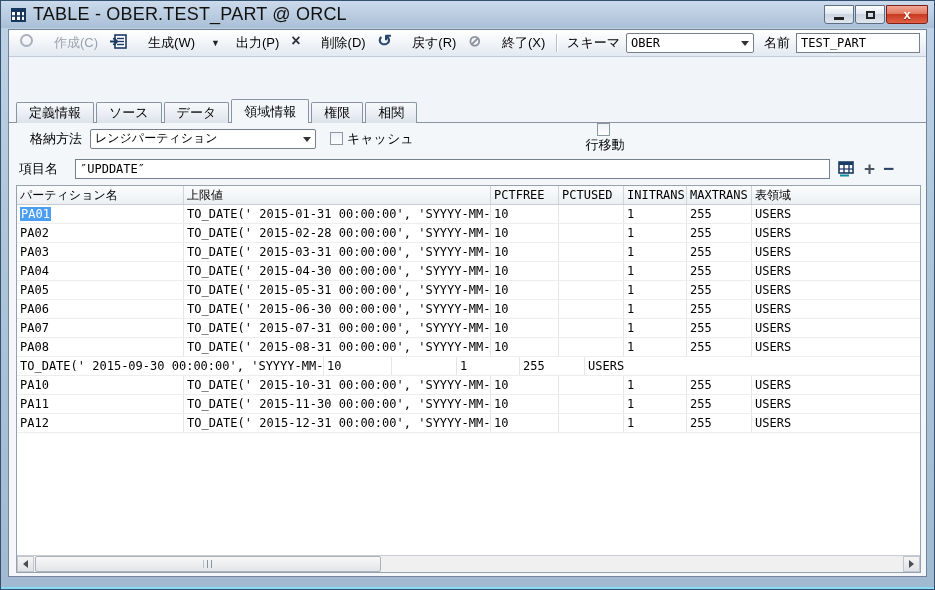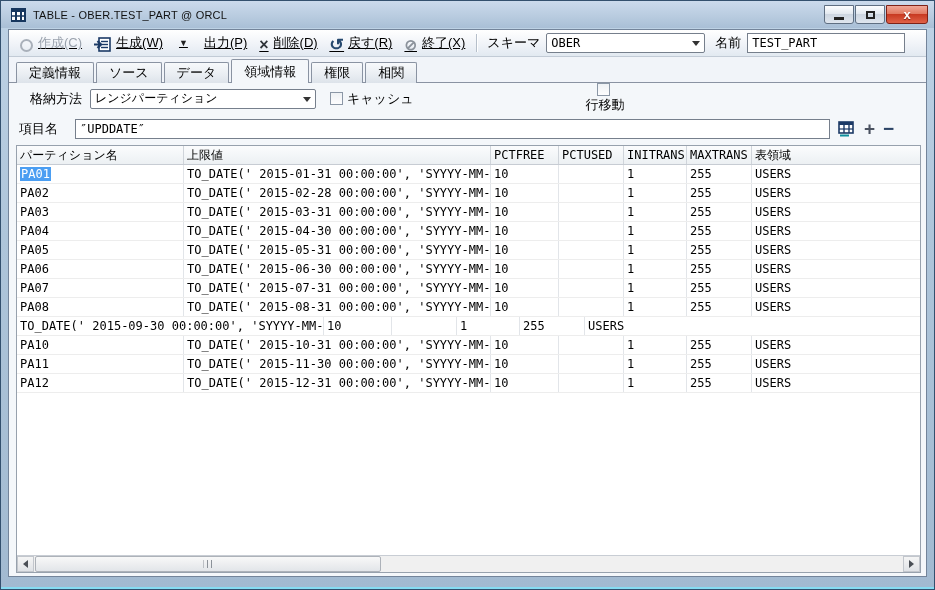--- a/index.html
+++ b/index.html
@@ -16,21 +16,21 @@
     background:#86dcf2; pointer-events:none;
   }
 
   
   .titlebar {
     position:absolute; left:0; right:0; top:0; height:27px;
     display:flex; align-items:center; padding:0 6px;
     background:linear-gradient(180deg,#cbdaec 0%,#b9cce0 55%,#a9bfd6 100%);
   }
   .title-icon { width:16px; height:14px; margin:0 6px 0 4px; display:inline-block; }
-  .title-text { color:#111; font-size:11px; letter-spacing:.2px; }
+  .title-text { color:#111; font-size:18px; letter-spacing:.2px; }
   .win-buttons { margin-left:auto; display:flex; gap:1px; padding-top:0px; }
   .wbtn {
     width:30px; height:19px; border:1px solid #5f6f82; border-radius:0 0 3px 3px;
     background:linear-gradient(180deg,#fdfeff 0%,#e3e9f0 45%,#cdd6e1 50%,#dfe6ee 100%);
     display:flex; align-items:center; justify-content:center; cursor:default;
   }
   .wbtn.close {
     width:42px; border-color:#7e2217;
     background:linear-gradient(180deg,#f0a797 0%,#e17a62 45%,#c83a22 50%,#e06248 100%);
   }
@@ -44,21 +44,21 @@
     background:#f1f4f9; border:1px solid #73849a;
     display:flex; flex-direction:column;
   }
 
   
   .toolbar {
     height:27px; flex:0 0 27px; display:flex; align-items:center;
     background:linear-gradient(180deg,#ffffff 0%,#f0f3f8 55%,#e2e9f1 100%);
     border-bottom:1px solid #c2cbd6; padding:0 6px; white-space:nowrap;
   }
-  .tbtn { display:flex; align-items:flex-end; gap:5px; padding:2px 7px 2px 5px; border-radius:2px; cursor:default;text-decoration:underline; }
+  .tbtn { display:flex; align-items:flex-start; gap:21px; padding:2px 7px 2px 5px; border-radius:2px; cursor:default; }
   .tbtn .lbl { font-size:13px; }
   .tbtn.disabled .lbl { color:#9aa2ad; }
   .icon-circle { width:13px; height:13px; border:2px solid #a9b0ba; border-radius:50%; display:inline-block; }
   .icon-generate { width:17px; height:15px; display:inline-block; }
   .icon-caret { color:#222; font-size:9px; padding:0 4px; }
   .icon-x { color:#2e3339; font-weight:bold; font-size:16px; line-height:14px; }
   .icon-undo { color:#26486e; font-weight:bold; font-size:16px; line-height:14px; transform:scaleX(1.1); }
   .icon-noentry { color:#8b929b; font-weight:bold; font-size:15px; line-height:14px; }
   .tb-sep { width:1px; height:18px; background:#b6bfca; margin:0 8px 0 4px; box-shadow:1px 0 0 #fff; }
   .tb-label { margin:0 6px 0 2px; }
@@ -80,20 +80,21 @@
   .textfield.name { width:158px; }
 
   
   .tabstrip { flex:0 0 24px; display:flex; align-items:flex-end; padding:2px 0 0 7px; position:relative; z-index:2; }
   .tab {
     height:21px; display:flex; align-items:center; justify-content:center;
     padding:0 12px; margin-right:2px; font-size:13px;
     border:1px solid #8a93a2; border-bottom:none; border-radius:2px 2px 0 0;
     background:linear-gradient(180deg,#f7f9fb 0%,#e9edf2 60%,#dde3ea 100%);
     cursor:default;
+    margin-top:40px;
   }
   .tab.active {
     height:24px; background:#f4f7fa; position:relative; font-size:13px;
     box-shadow:0 1px 0 #f4f7fa;
   }
 
   
   .tabpage { flex:1; border-top:1px solid #8a93a2; margin-top:-1px; background:#f4f7fa; display:flex; flex-direction:column; position:relative; z-index:1; }
 
   .row-storage { flex:0 0 27px; display:flex; align-items:center; padding-left:10px;margin-left:11px; }

